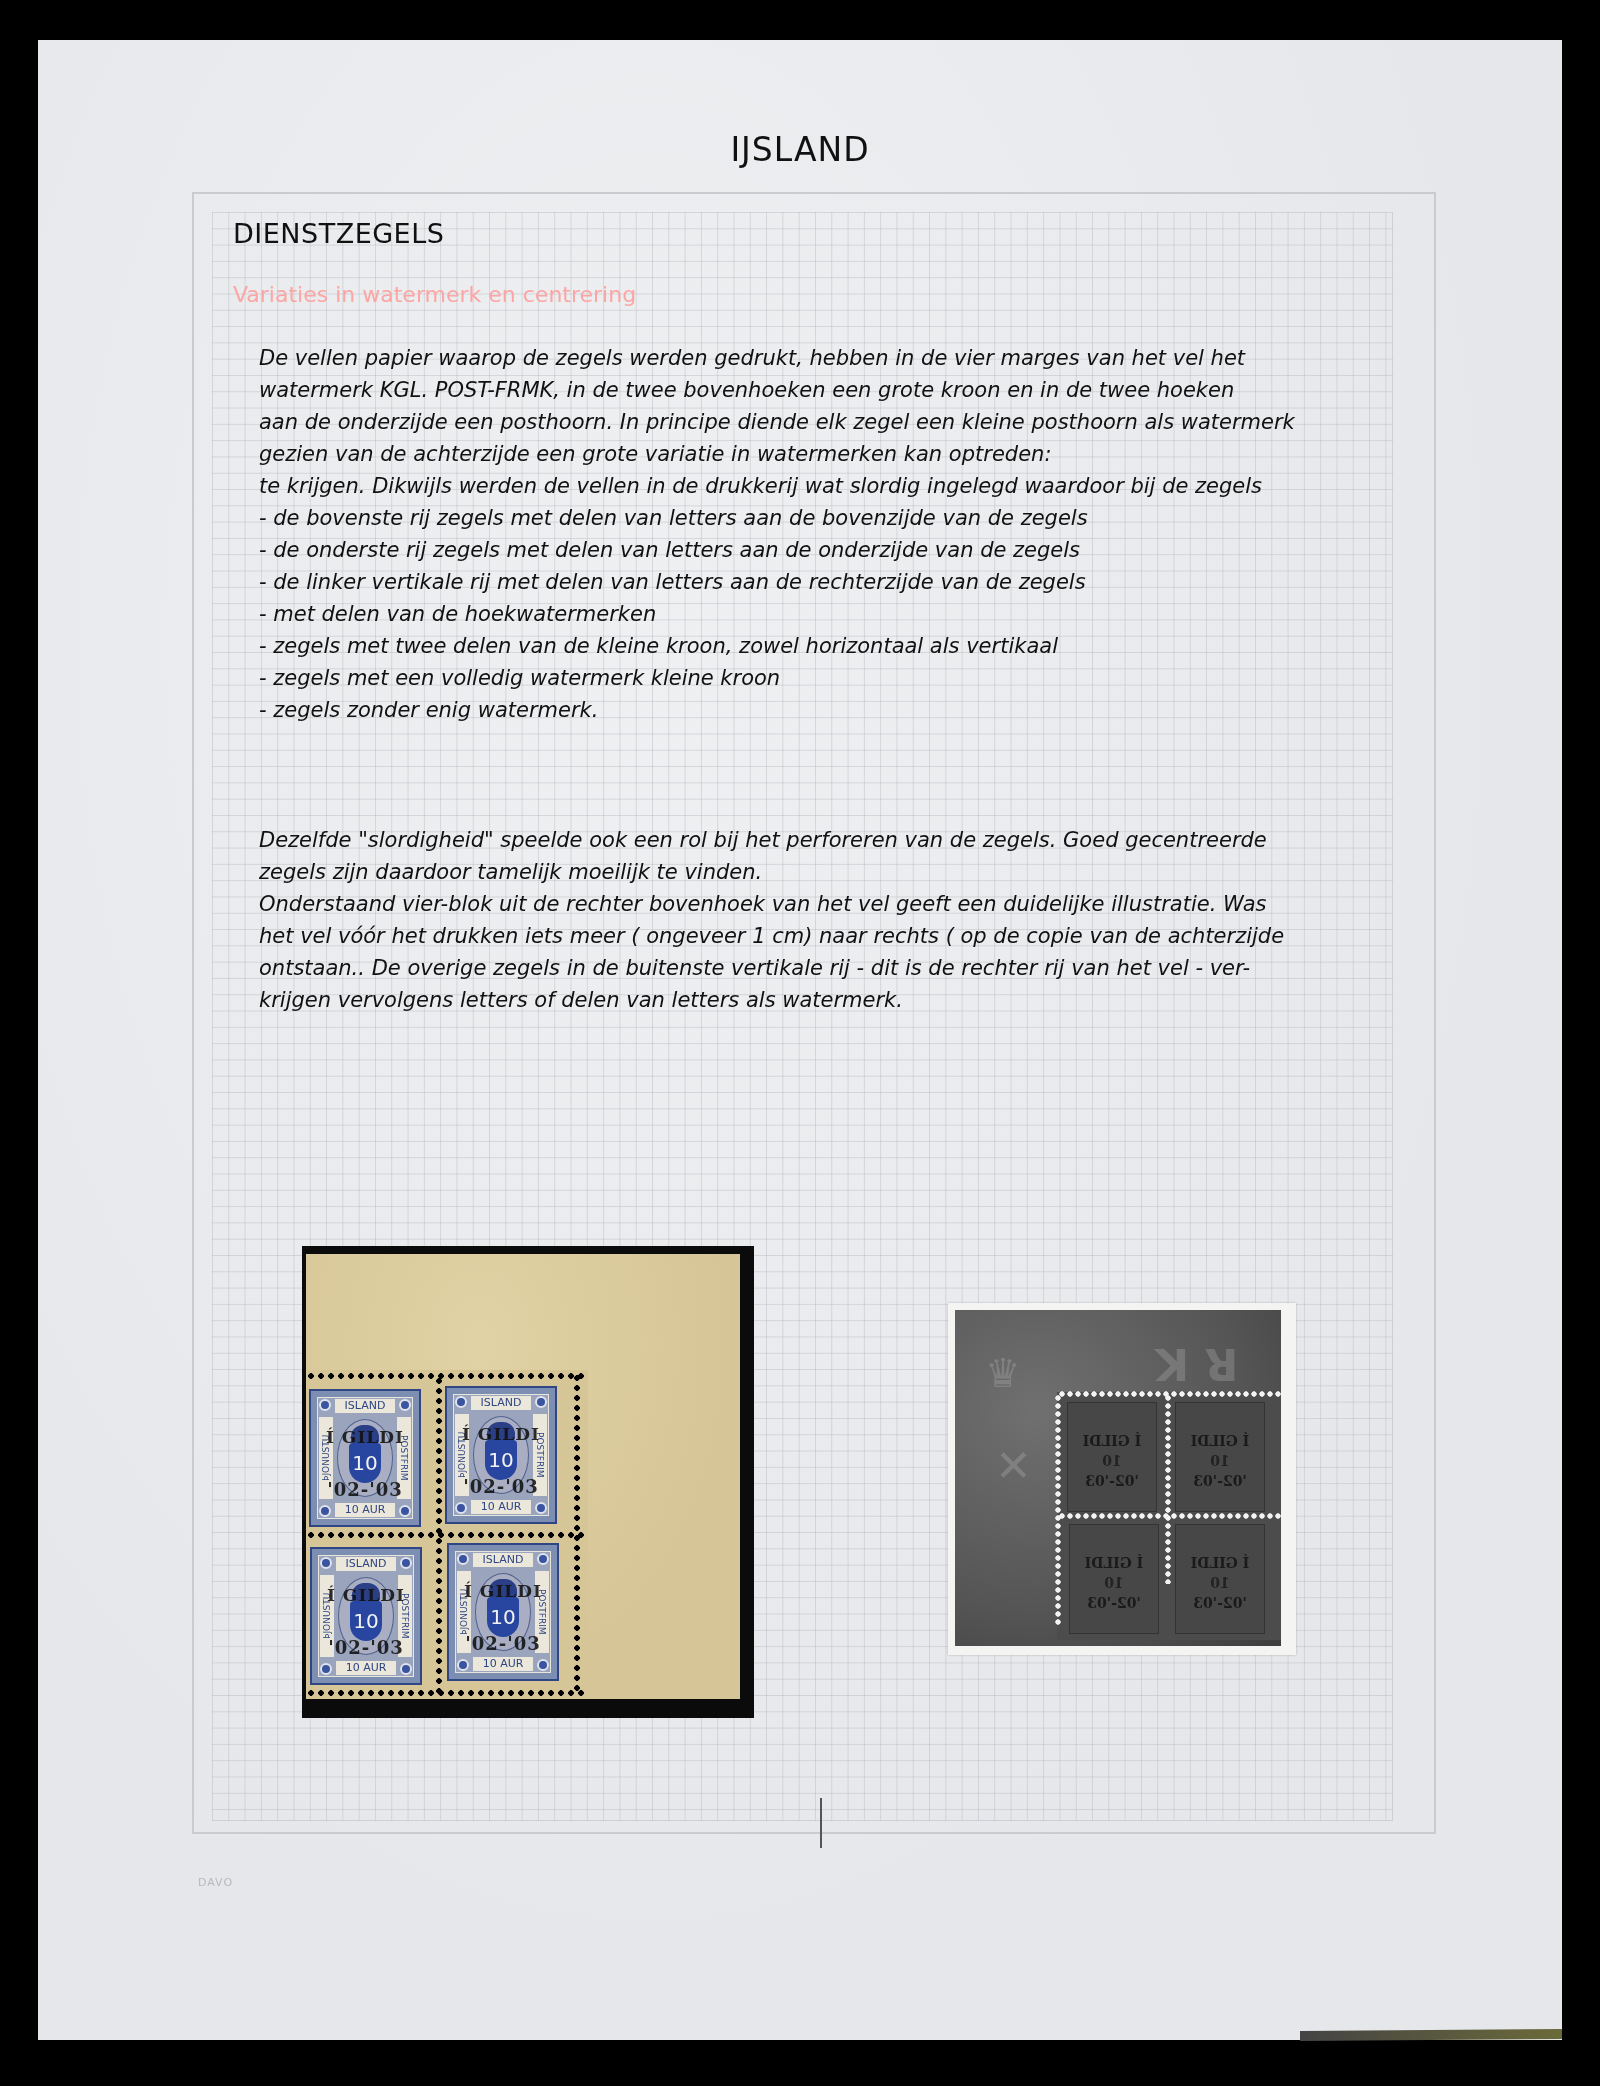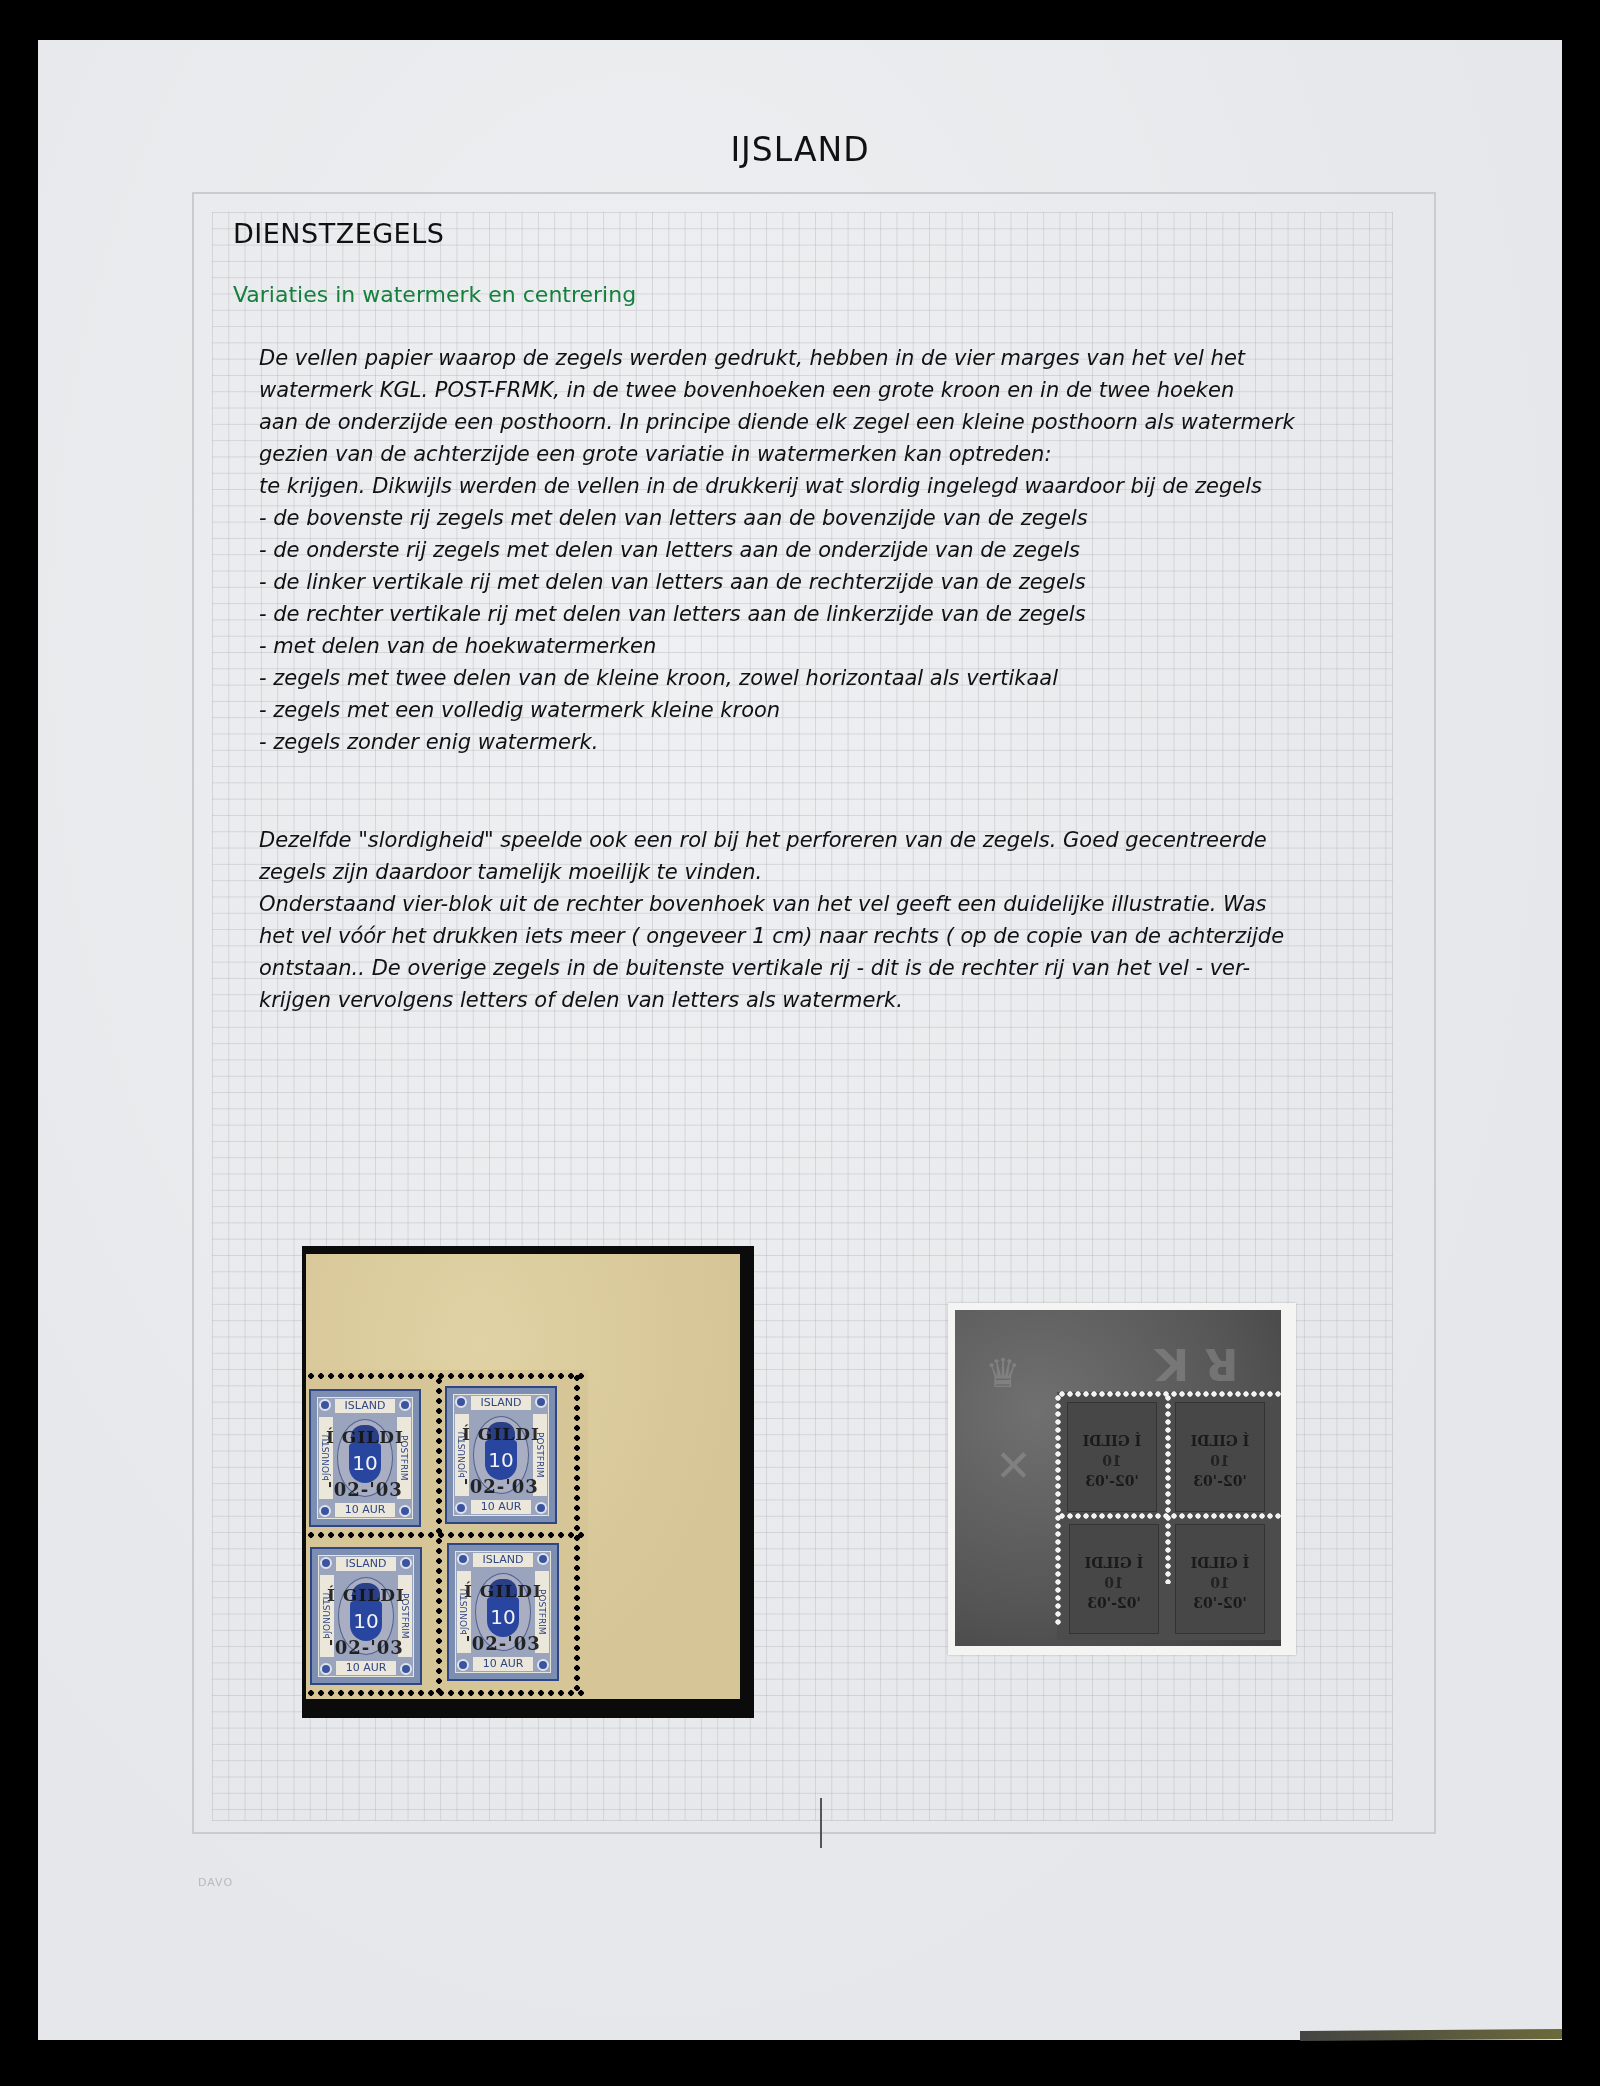--- a/index.html
+++ b/index.html
@@ -34,21 +34,21 @@
       linear-gradient(to bottom, rgba(180,184,190,0.45) 1px, transparent 1px);
     background-size: 16.3px 16.3px;
     border-right: 1px solid rgba(180,184,190,0.5);
     border-bottom: 1px solid rgba(180,184,190,0.5);
   }
   .heading {
     position: absolute; left: 233px; top: 218px; font-size: 27px; color: #111;
     letter-spacing: 0.5px;
   }
   .subheading {
-    position: absolute; left: 233px; top: 282px; font-size: 22px; color: #15803d;
+    position: absolute; left: 233px; top: 282px; font-size: 22px; color: #fca5a5;
   }
   .text {
     position: absolute; left: 235px; width: 1160px; font-size: 21px; line-height: 32px;
     color: #111; font-style: italic; white-space: nowrap;
   }
   .text div { height: 32px; margin-left: 24px; }
   .p1 { top: 342px; }
   .p2 { top: 824px; }
   .p3 { top: 888px; }
 
@@ -186,21 +186,20 @@
 
 <div class="text p1">
   <div>De vellen papier waarop de zegels werden gedrukt, hebben in de vier marges van het vel het</div>
   <div>watermerk KGL. POST-FRMK, in de twee bovenhoeken een grote kroon  en in de twee hoeken</div>
   <div>aan de onderzijde een posthoorn. In principe diende elk zegel een kleine posthoorn als watermerk</div>
   <div>gezien van de achterzijde een grote variatie in watermerken kan optreden:</div>
   <div>te krijgen. Dikwijls werden de vellen in de drukkerij wat slordig ingelegd waardoor bij de zegels</div>
   <div>- de bovenste rij zegels met delen van letters aan de bovenzijde van de zegels</div>
   <div>- de onderste rij zegels met delen van letters aan de onderzijde van de zegels</div>
   <div>- de linker vertikale rij  met delen van letters aan de rechterzijde van de zegels</div>
-  <div>- de rechter vertikale rij met delen van letters aan de linkerzijde van de zegels</div>
   <div>- met delen van de hoekwatermerken</div>
   <div>- zegels met twee delen van de kleine kroon, zowel horizontaal als vertikaal</div>
   <div>- zegels met een volledig watermerk kleine kroon</div>
   <div>- zegels zonder enig watermerk.</div>
 </div>
 
 <div class="text p2">
   <div>Dezelfde "slordigheid" speelde ook een rol bij het perforeren van de zegels. Goed gecentreerde</div>
   <div>zegels zijn daardoor tamelijk moeilijk te vinden.</div>
 </div>

